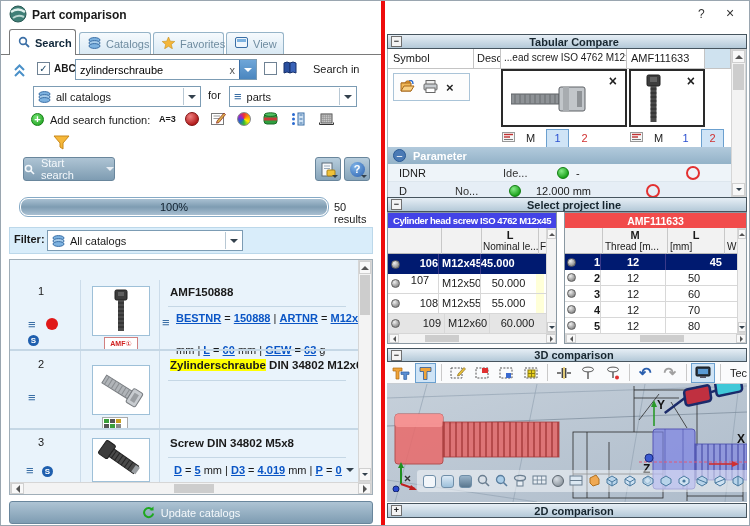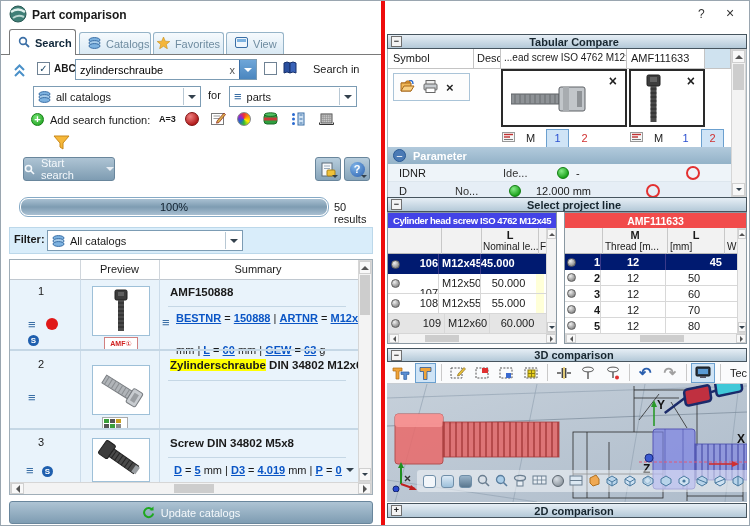--- a/index.html
+++ b/index.html
@@ -84,21 +84,21 @@
       <span>Search</span>
     </div>
     <div class="tab" style="left:78px;width:72px;">
       <span><svg width="13" height="12">
             <ellipse cx="6.5" cy="3" rx="5.5" ry="2.4" fill="#7db2e0" stroke="#3a6ea5"></ellipse>
             <ellipse cx="6.5" cy="6" rx="5.5" ry="2.4" fill="#a8cdeb" stroke="#3a6ea5"></ellipse>
             <ellipse cx="6.5" cy="9" rx="5.5" ry="2.4" fill="#7db2e0" stroke="#3a6ea5"></ellipse>
           </svg></span>
       <span>Catalogs</span>
     </div>
-    <div class="tab" style="left:152px;width:71px;justify-content:center;">
+    <div class="tab" style="left:152px;width:71px;">
       <span><svg width="13" height="12">
             <path d="M6.5 0 L8.3 4.2 12.8 4.5 9.3 7.4 10.4 11.8 6.5 9.3 2.6 11.8 3.7 7.4 0.2 4.5 4.7 4.2 Z" fill="#f4b63a" stroke="#c88e1a" stroke-width=".6"></path>
           </svg></span>
       <span>Favorites</span>
     </div>
     <div class="tab" style="left:225px;width:58px;">
       <span><svg width="13" height="11">
             <rect x="0.5" y="0.5" width="12" height="10" rx="1.5" fill="#eef5fb" stroke="#3a6ea5"></rect>
             <rect x="2" y="2" width="9" height="3" fill="#7db2e0"></rect>
           </svg></span>
@@ -228,26 +228,20 @@
         </svg>
       <span>All catalogs</span>
       <span class="ddbtn">
           <span style="border-left:1px solid #b8c8d4;height:17px;margin-right:4px;"></span>
           <span class="tri tri-d"></span>
         </span>
     </div>
 
     <div class="abs" style="left:8px;top:258px;width:364px;height:236px;border:1px solid #a0aeb8;background:#e9f3fb;overflow:hidden;">
 
-      <div class="abs" style="left:0;top:0;width:362px;height:20px;background:#fff;border-bottom:1px solid #c0c8d0;">
-        <div class="abs" style="left:70px;top:0;width:1px;height:20px;background:#d0d6dc;"></div>
-        <div class="abs" style="left:149px;top:0;width:1px;height:20px;background:#d0d6dc;"></div>
-        <span class="abs" style="left:70px;width:79px;top:3px;text-align:center;">Preview</span>
-        <span class="abs" style="left:149px;width:198px;top:3px;text-align:center;">Summary</span>
-      </div>
 
       <div class="abs" style="left:70px;top:20px;width:1px;height:202px;background:#ccdcea;"></div>
       <div class="abs" style="left:149px;top:20px;width:1px;height:202px;background:#ccdcea;"></div>
 
       <div class="abs" style="left:0;top:20px;width:348px;height:71px;">
         <span class="abs" style="left:28px;top:5px;">1</span>
         <span class="abs hamb" style="left:18px;top:40px;">≡</span>
         <span class="abs" style="left:36px;top:38px;width:12px;height:12px;border-radius:50%;background:#e01818;display:inline-block;"></span>
         <span class="abs sbadge" style="left:18px;top:55px;">S</span>
         <div class="abs ctr" style="left:82px;top:6px;width:58px;height:50px;background:#fff;border:1px solid #9ec0d8;">
@@ -489,21 +483,21 @@
           </span>
         <span class="bold" style="width:36px;text-align:right;padding-top:3px;">106</span>
         <span class="bold" style="width:42px;padding:3px 0 0 3px;border-left:1px solid #3a3a8a;">M12x45</span>
         <span class="bold" style="width:56px;text-align:left;padding-top:3px;border-left:1px solid #3a3a8a;">45.000</span>
         <span style="width:8px;background:#001a70;"></span>
       </div>
       <div class="ptr-row" style="top:61px;height:20px;background:#fff;border-bottom:1px solid #d8d8d8;">
         <span class="ctr" style="width:14px;">
             <span class="sph"></span>
           </span>
-        <span style="width:36px;text-align:right;padding-top:13px;">107</span>
+        <span style="width:36px;text-align:center;padding-top:0;">107</span>
         <span style="width:42px;padding:3px 0 0 3px;border-left:1px solid #d8d8d8;">M12x50</span>
         <span style="width:56px;text-align:center;padding-top:3px;border-left:1px solid #d8d8d8;">50.000</span>
         <span style="width:8px;background:#ffffd8;"></span>
       </div>
       <div class="ptr-row" style="top:81px;height:20px;background:#fff;border-bottom:1px solid #d8d8d8;">
         <span class="ctr" style="width:14px;">
             <span class="sph"></span>
           </span>
         <span style="width:36px;text-align:right;padding-top:3px;">108</span>
         <span style="width:42px;padding:3px 0 0 3px;border-left:1px solid #d8d8d8;">M12x55</span>

